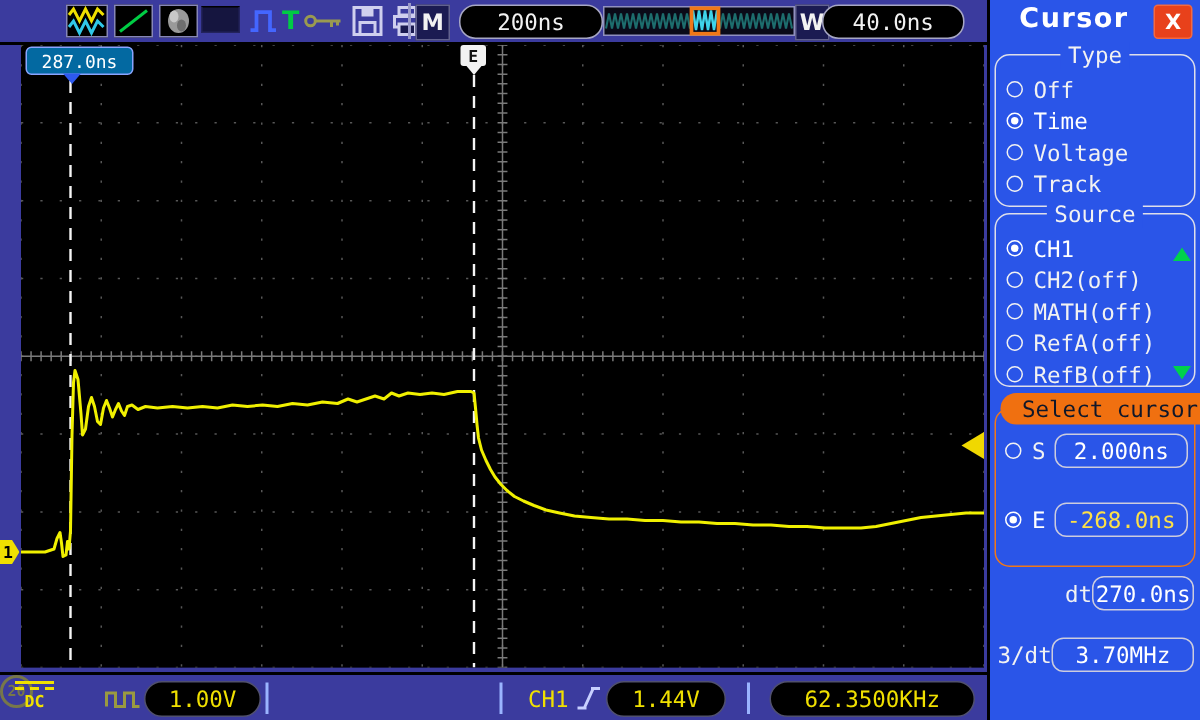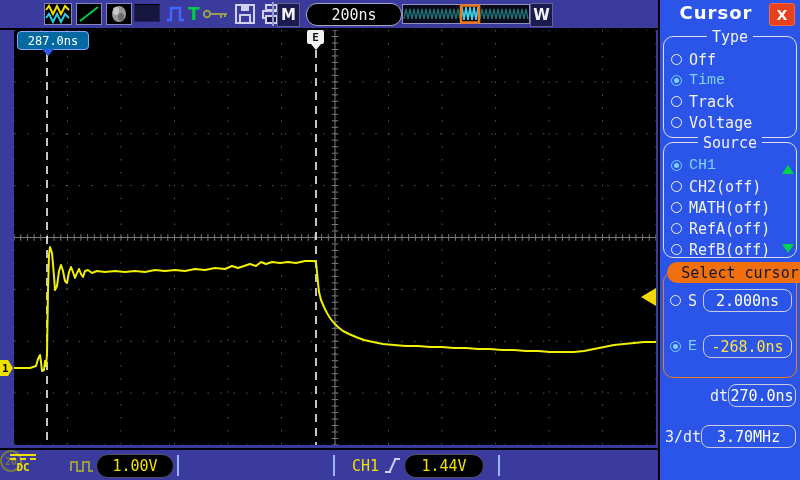--- a/index.html
+++ b/index.html
@@ -34,21 +34,21 @@
   #panel{position:absolute;left:658px;top:0;width:142px;height:480px;background:#2a55e8;border-left:2px solid #000;box-sizing:border-box;}
   #panel-title{position:absolute;left:0;top:2px;width:112px;text-align:center;color:#fff;
                font:600 18px "DejaVu Sans",sans-serif;letter-spacing:1px;}
   #close-btn{position:absolute;top:3px;right:5px;width:24px;height:21px;background:#e8411b;border:1px solid #f4693f;border-radius:3px;
              color:#fff;font:bold 14px "DejaVu Sans",sans-serif;display:flex;align-items:center;justify-content:center;cursor:pointer;}
   .group{position:absolute;left:3px;right:3px;border:1px solid #dfdfea;border-radius:10px;box-sizing:border-box;}
   .group-legend{position:absolute;top:-9px;left:50%;transform:translateX(-50%);background:#2a55e8;
                 padding:0 5px;color:#f2f2f2;font-size:15px;white-space:nowrap;}
   .opts{position:absolute;left:7px;top:12px;right:4px;}
   .opt{display:flex;align-items:center;gap:7px;height:21px;color:#f2f2f2;font-size:15px;cursor:pointer;}
-  .opt.selected{color:#7dd3fc;font-family:Liberation Mono, monospace;}
+  .opt.selected{color:#ffffff;}
   .radio{width:11px;height:11px;border:1.5px solid currentColor;border-radius:50%;position:relative;box-sizing:border-box;flex:0 0 auto;}
   .opt.selected .radio::after{content:"";position:absolute;inset:2px;background:currentColor;border-radius:50%;}
   .arr{position:absolute;width:0;height:0;border-left:6px solid transparent;border-right:6px solid transparent;}
   .arr.up{border-bottom:9px solid #00d24b;right:2px;top:22px;}
   .arr.dn{border-top:9px solid #00d24b;right:2px;bottom:4px;}
   #grp-cursor{border-color:#f07818;}
   #select-cursor{position:absolute;top:-11px;left:3px;width:146px;height:21px;background:#f07010;border-radius:11px;
                  color:#0f172a;font-size:15px;display:flex;align-items:center;justify-content:center;cursor:pointer;}
   .curs-row{position:absolute;left:6px;right:4px;display:flex;align-items:center;gap:6px;}
   .valbox{border:1px solid #ccccde;border-radius:8px;width:95px;height:23px;margin-left:auto;
@@ -129,20 +129,21 @@
     <svg id="strip" width="128" height="20" data-interactable="false">
       <rect x="0.5" y="0.5" width="127" height="19" fill="#0a0a18" stroke="#9090c0"></rect>
       <polyline id="strip-wave" fill="none" stroke="#1d6d6d" stroke-width="1.4" points="2,15 4,5 6,15 8,5 10,15 12,5 14,15 16,5 18,15 20,5 22,15 24,5 26,15 28,5 30,15 32,5 34,15 36,5 38,15 40,5 42,15 44,5 46,15 48,5 50,15 52,5 54,15 56,5 58,15 60,5 62,15 64,5 66,15 68,5 70,15 72,5 74,15 76,5 78,15 80,5 82,15 84,5 86,15 88,5 90,15 92,5 94,15 96,5 98,15 100,5 102,15 104,5 106,15 108,5 110,15 112,5 114,15 116,5 118,15 120,5 122,15 124,5 126,15"></polyline>
       <clipPath id="winclip">
           <rect x="59" y="1" width="18" height="18"></rect>
         </clipPath>
       <polyline id="strip-wave-hl" fill="none" stroke="#3fd4ea" stroke-width="1.6" clip-path="url(#winclip)" points="2,16 4,3 6,16 8,3 10,16 12,3 14,16 16,3 18,16 20,3 22,16 24,3 26,16 28,3 30,16 32,3 34,16 36,3 38,16 40,3 42,16 44,3 46,16 48,3 50,16 52,3 54,16 56,3 58,16 60,3 62,16 64,3 66,16 68,3 70,16 72,3 74,16 76,3 78,16 80,3 82,16 84,3 86,16 88,3 90,16 92,3 94,16 96,3 98,16 100,3 102,16 104,3 106,16 108,3 110,16 112,3 114,16 116,3 118,16 120,3 122,16 124,3 126,16"></polyline>
       <rect x="59" y="1.5" width="18" height="17" fill="none" stroke="#f07818" stroke-width="2.5" data-interactable="true"></rect>
     </svg>
     <div class="letterbox" style="left:530px;" data-interactable="false">W</div>
+    <div class="pill" style="left:548px;width:93px;" data-interactable="false">40.0ns</div>
   </div>
 
   <div id="plotwrap" data-interactable="false">
     <svg id="plot" width="642" height="415" viewBox="0 0 642 415" data-interactable="false">
       <rect x="0" y="0" width="642" height="415" fill="#000"></rect>
       <g id="grid" data-interactable="false">
           <line x1="0.0" y1="0" x2="0.0" y2="415" stroke="#575757" stroke-width="1" stroke-dasharray="1.5 11.4"></line>
           <line x1="53.5" y1="0" x2="53.5" y2="415" stroke="#575757" stroke-width="1" stroke-dasharray="1.5 11.4"></line>
           <line x1="107.0" y1="0" x2="107.0" y2="415" stroke="#575757" stroke-width="1" stroke-dasharray="1.5 11.4"></line>
           <line x1="160.5" y1="0" x2="160.5" y2="415" stroke="#575757" stroke-width="1" stroke-dasharray="1.5 11.4"></line>
@@ -190,25 +191,25 @@
         <div class="opt" data-interactable="true">
           <span class="radio" data-interactable="false"></span>
           <span data-interactable="false">Off</span>
         </div>
         <div class="opt selected" data-interactable="true">
           <span class="radio" data-interactable="false"></span>
           <span data-interactable="false">Time</span>
         </div>
         <div class="opt" data-interactable="true">
           <span class="radio" data-interactable="false"></span>
+          <span data-interactable="false">Voltage</span>
+        </div>
+        <div class="opt" data-interactable="true">
+          <span class="radio" data-interactable="false"></span>
           <span data-interactable="false">Track</span>
-        </div>
-        <div class="opt" data-interactable="true">
-          <span class="radio" data-interactable="false"></span>
-          <span data-interactable="false">Voltage</span>
         </div>
       </div>
     </div>
 
     <div class="group" style="top:142px;height:116px;" data-interactable="false">
       <span class="group-legend" data-interactable="false">Source</span>
       <div class="opts">
         <div class="opt selected" data-interactable="true">
           <span class="radio" data-interactable="false"></span>
           <span data-interactable="false">CH1</span>
@@ -280,15 +281,16 @@
     <div class="vsep" style="left:177px;" data-interactable="false"></div>
     <div class="vsep" style="left:333px;" data-interactable="false"></div>
     <div id="trig-src" data-interactable="false">CH1</div>
     <div class="bicon" style="left:384px;top:6px;" data-interactable="false">
       <svg width="18" height="20" data-interactable="false">
         <polyline points="1,16 6,16 6,15 11,4 11,3 16,3" fill="none" stroke="#c8d0ff" stroke-width="2"></polyline>
       </svg>
     </div>
     <div class="bpill" style="left:404px;width:78px;" data-interactable="false">1.44V</div>
     <div class="vsep" style="left:498px;" data-interactable="false"></div>
+    <div class="bpill" style="left:513px;width:135px;" data-interactable="false">62.3500KHz</div>
   </div>
 
 </div>
 
 </body></html>

